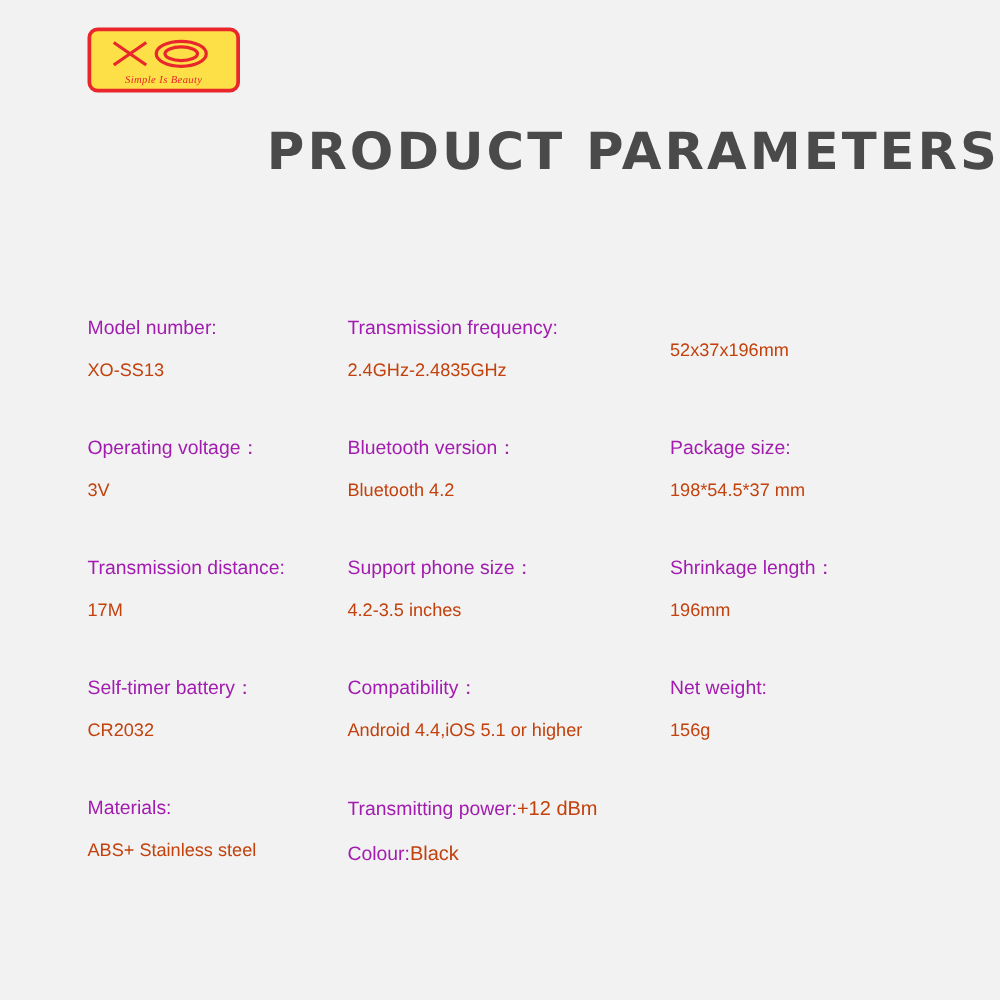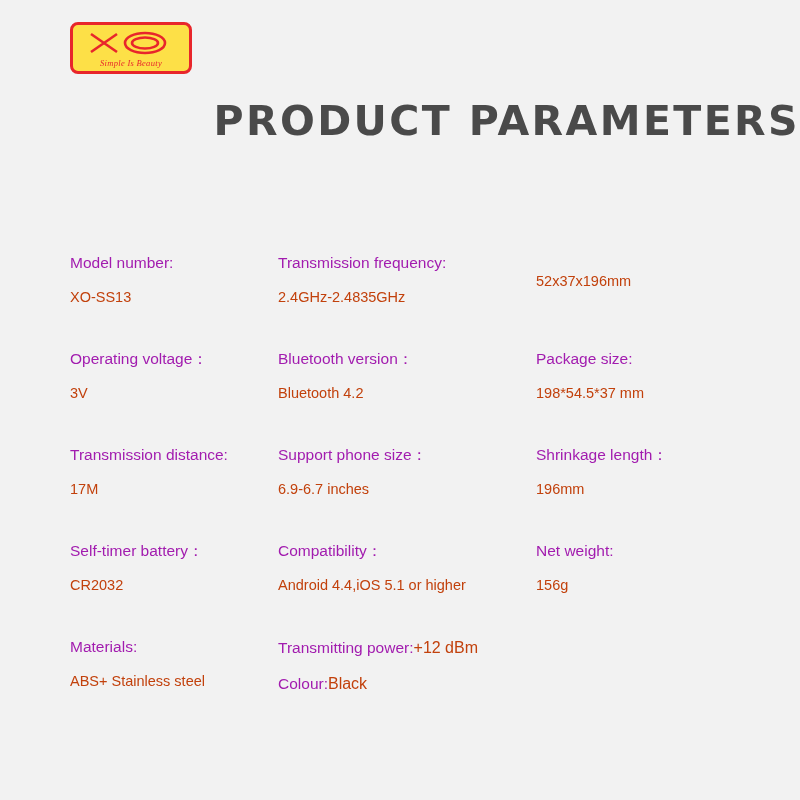--- a/index.html
+++ b/index.html
@@ -152,21 +152,21 @@
     <div class="cell">
       <div class="label">Package size:</div>
       <div class="value">198*54.5*37 mm</div>
     </div>
     <div class="cell">
       <div class="label">Transmission distance:</div>
       <div class="value">17M</div>
     </div>
     <div class="cell">
       <div class="label">Support phone size：</div>
-      <div class="value">6.9-6.7 inches</div>
+      <div class="value">4.2-3.5 inches</div>
     </div>
 
     <div class="cell">
       <div class="label">Shrinkage length：</div>
       <div class="value">196mm</div>
     </div>
     <div class="cell">
       <div class="label">Self-timer battery：</div>
       <div class="value">CR2032</div>
     </div>

